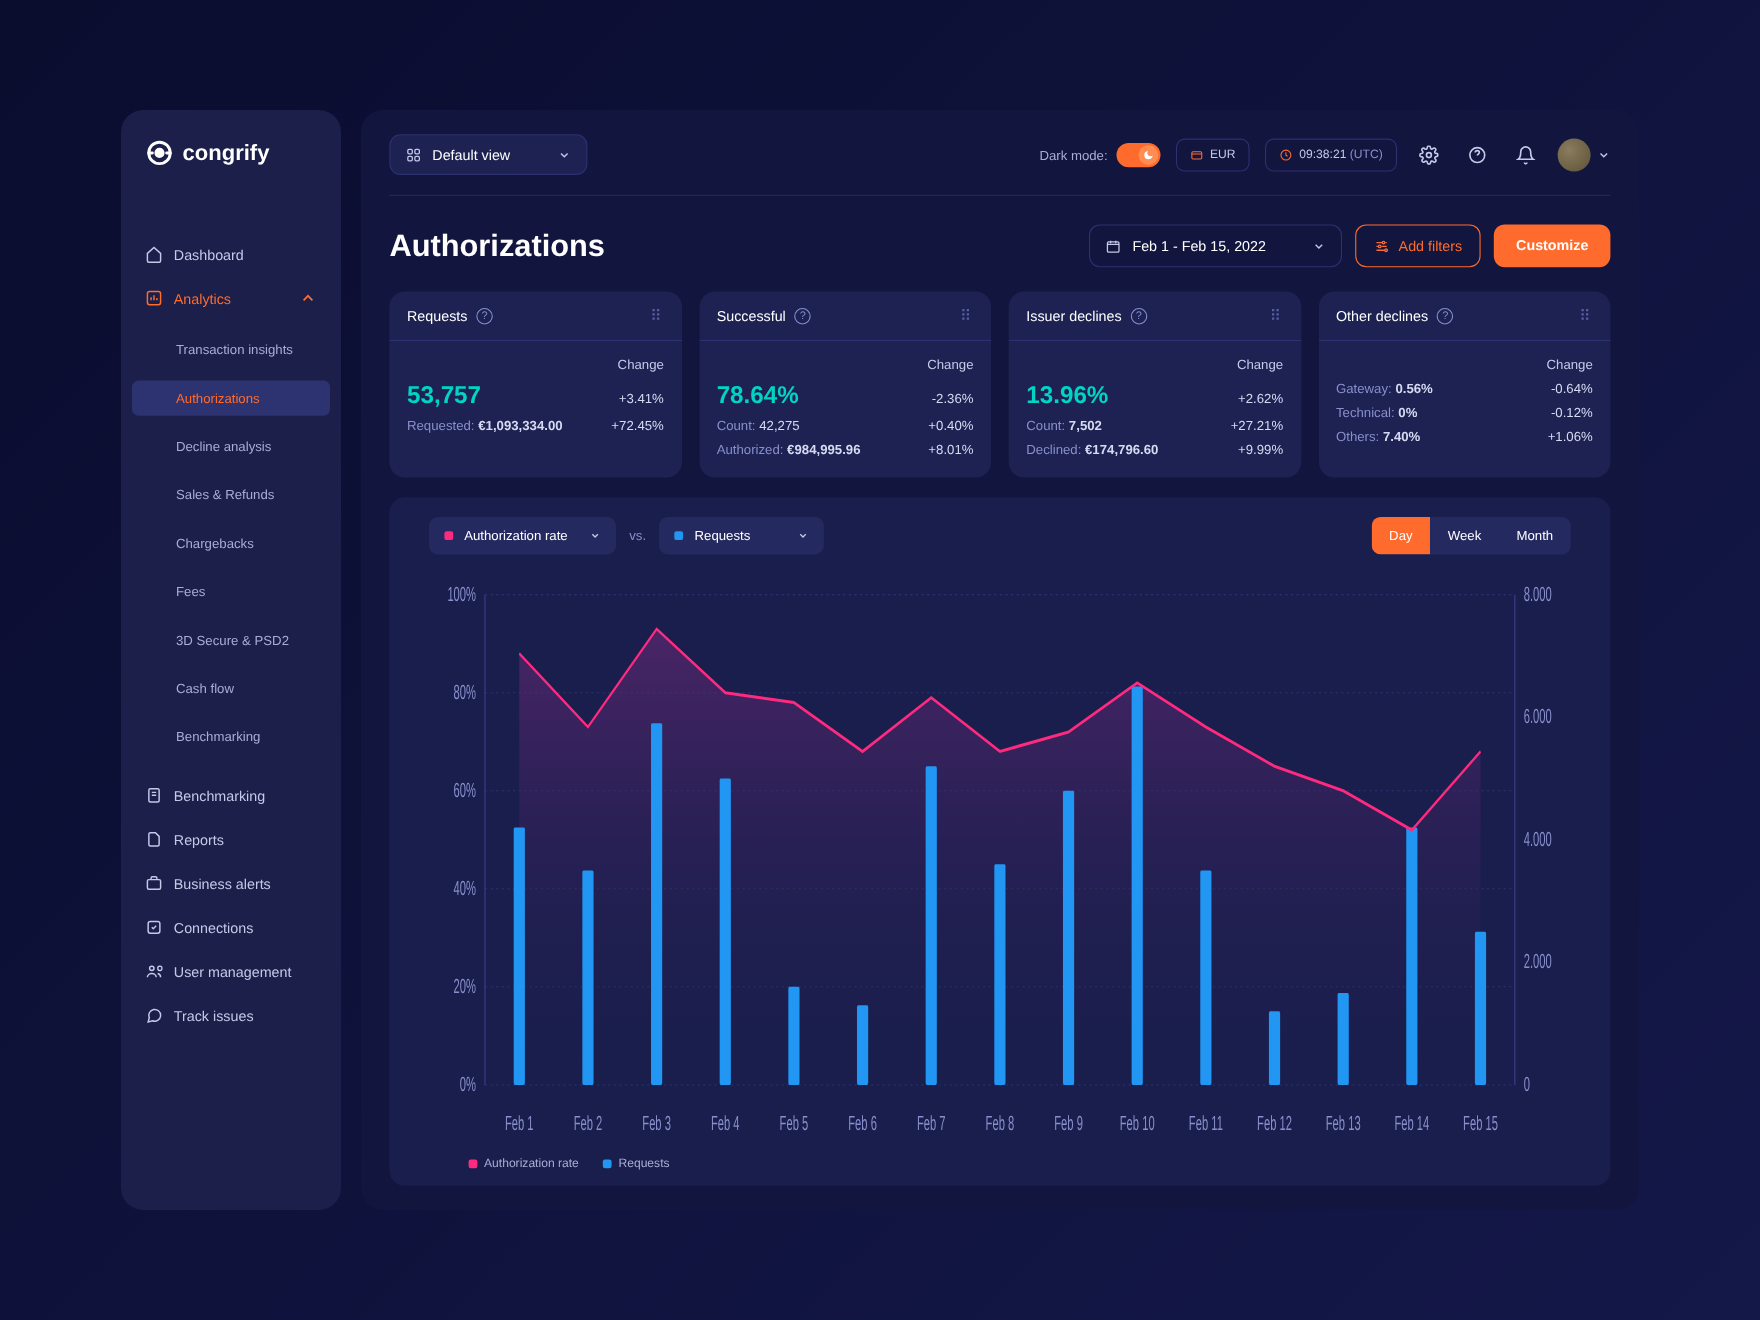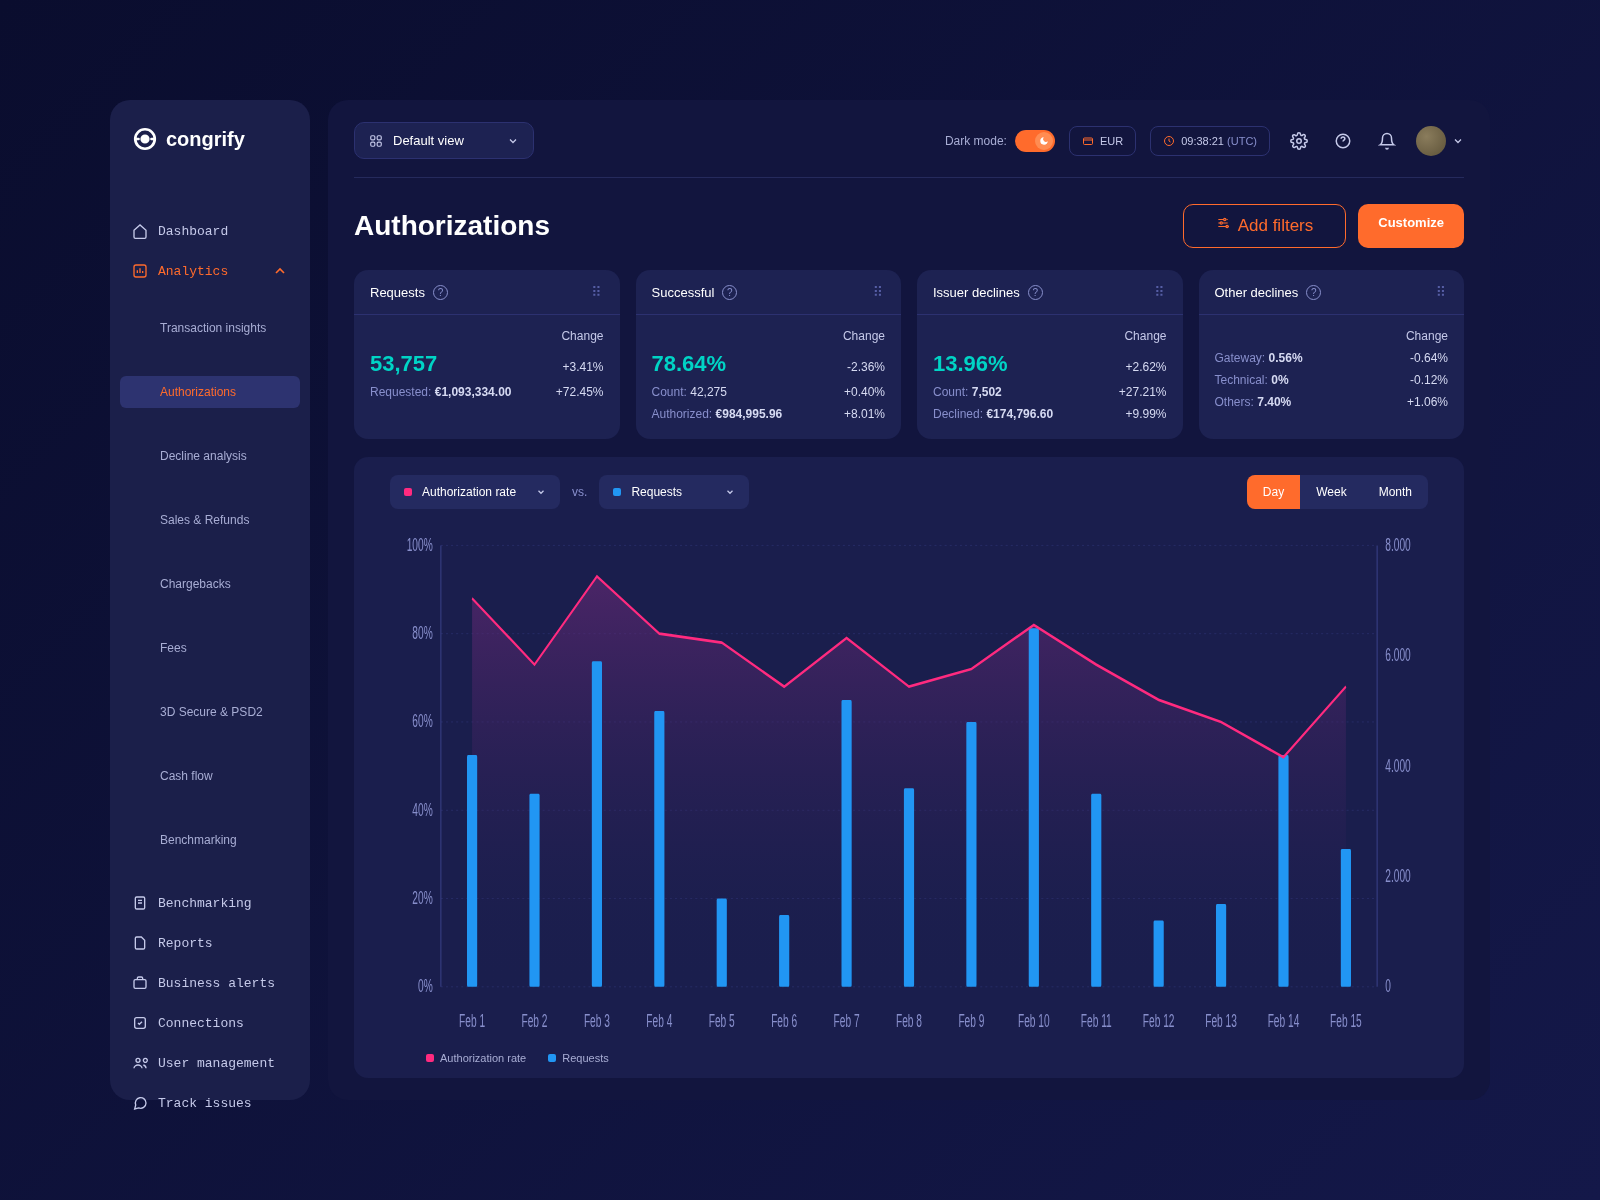--- a/index.html
+++ b/index.html
@@ -39,32 +39,31 @@
 .brand svg { width: 26px; height: 26px; }
 .nav { display: flex; flex-direction: column; gap: 2px; }
 .nav-item {
   display: flex;
   align-items: center;
   gap: 10px;
   padding: 11px 22px;
   font-size: 13px;
   color: #c5c9e9;
   cursor: pointer;
-  font-family: Liberation Mono, monospace;
 }
 .nav-item.expanded { color: #ff6b2c; }
 .nav-item svg { width: 16px; height: 16px; flex-shrink: 0; }
 .nav-sub { display: flex; flex-direction: column; padding: 4px 0 10px; }
 .nav-sub-item {
   padding: 9px 22px 9px 40px;
   font-size: 12px;
   color: #a8add4;
   cursor: pointer;
   border-radius: 6px;
-  margin: 16px 10px;
+  margin: 6px 10px;
 }
 .nav-sub-item.active { background: #2d3370; color: #ff6b2c; }
 .nav-item .chev { margin-left: auto; }
 .main {
   flex: 1;
   background: #12153e;
   border-radius: 20px;
   padding: 22px 26px;
   display: flex;
   flex-direction: column;
@@ -116,23 +115,23 @@
 .header h1 { font-size: 28px; font-weight: 700; }
 .header .right { margin-left: auto; display: flex; gap: 12px; }
 .date-range {
   display: flex; align-items: center; gap: 10px;
   border: 1px solid #2c3170; border-radius: 10px;
   padding: 11px 14px; font-size: 13px; cursor: pointer;
   min-width: 230px;
 }
 .date-range .gap { flex: 1; }
 .btn-outline {
-  display: flex; align-items: flex-start; gap: 8px;
+  display: flex; align-items: flex-end; gap: 8px;
   border: 1px solid #ff6b2c; color: #ff6b2c;
-  border-radius: 10px; padding: 11px 32px; font-size: 17px; cursor: pointer;
+  border-radius: 10px; padding: 11px 16px; font-size: 13px; cursor: pointer;
 }
 .btn-primary {
   background: #ff6b2c; color: #fff; border-radius: 10px;
   padding: 11px 20px; font-size: 13px; font-weight: 600; cursor: pointer;
 }
 .cards { display: flex; gap: 16px; }
 .card {
   flex: 1; background: #1d2252; border-radius: 14px; padding: 0;
   display: flex; flex-direction: column;
 }
@@ -319,20 +318,31 @@
         <div class="avatar"></div>
         <svg width="12" height="12" viewBox="0 0 24 24" fill="none" stroke="#c5c9e9" stroke-width="2.5">
             <path d="M6 9l6 6 6-6"></path>
           </svg>
       </div>
     </div>
 
     <div class="header">
       <h1>Authorizations</h1>
       <div class="right">
+        <div class="date-range">
+          <svg width="14" height="14" viewBox="0 0 24 24" fill="none" stroke="#c5c9e9" stroke-width="2">
+              <rect x="3" y="5" width="18" height="16" rx="2"></rect>
+              <path d="M3 9h18M8 3v4M16 3v4"></path>
+            </svg>
+          <span>Feb 1 - Feb 15, 2022</span>
+          <span class="gap"></span>
+          <svg width="12" height="12" viewBox="0 0 24 24" fill="none" stroke="#c5c9e9" stroke-width="2.5">
+              <path d="M6 9l6 6 6-6"></path>
+            </svg>
+        </div>
         <div class="btn-outline">
           <svg width="14" height="14" viewBox="0 0 24 24" fill="none" stroke="currentColor" stroke-width="2">
               <path d="M4 6h10M18 6h2M4 12h4M12 12h8M4 18h14M22 18h-2"></path>
               <circle cx="15" cy="6" r="2"></circle>
               <circle cx="9" cy="12" r="2"></circle>
               <circle cx="19" cy="18" r="2"></circle>
             </svg>
           <span>Add filters</span>
         </div>
         <div class="btn-primary">Customize</div>

